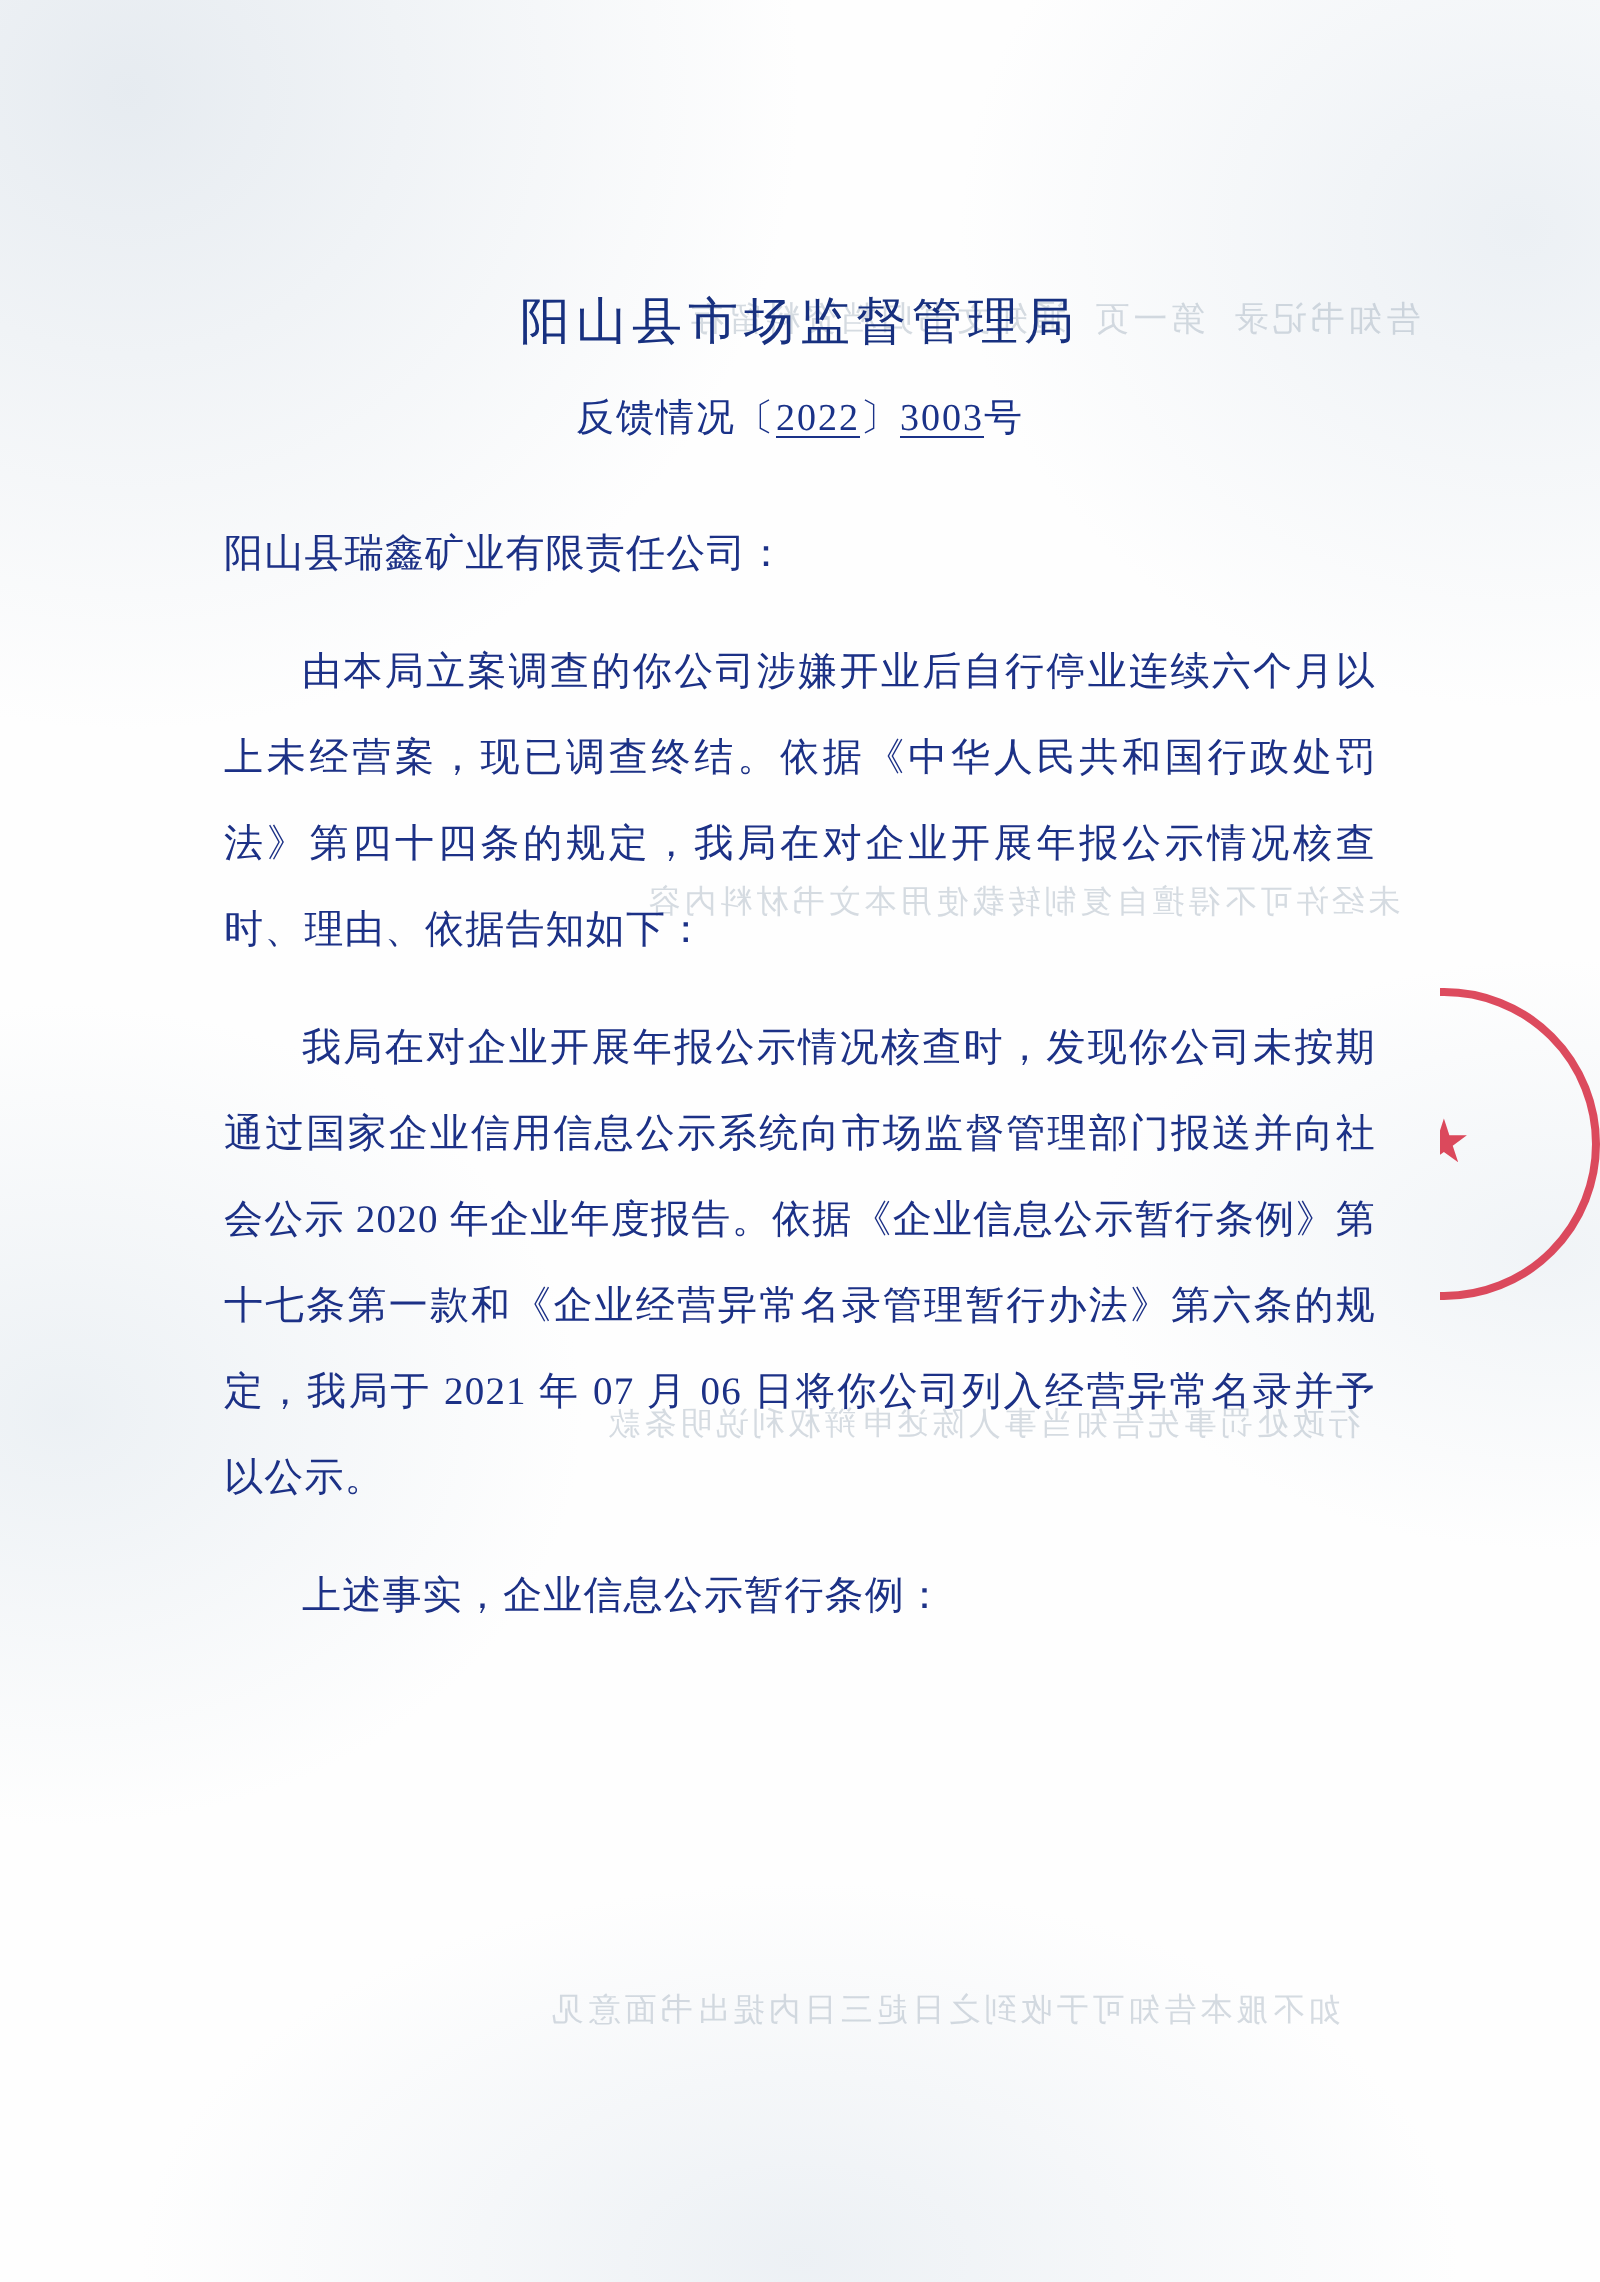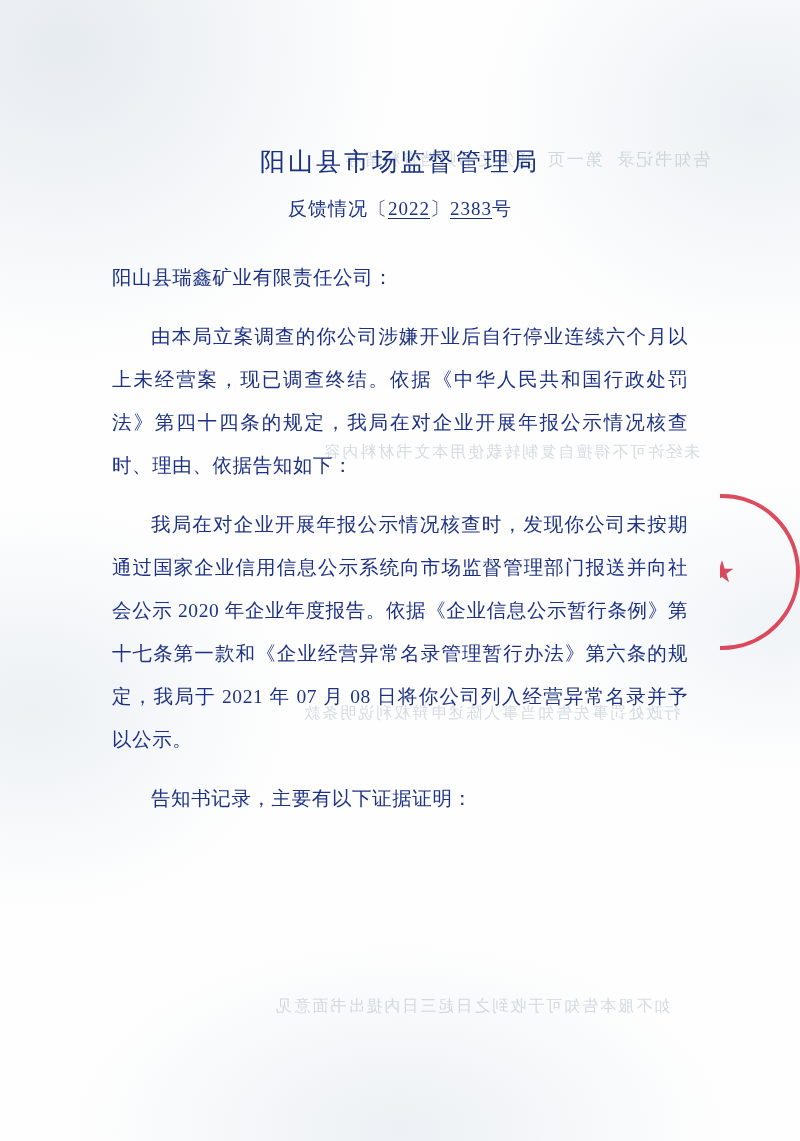--- a/index.html
+++ b/index.html
@@ -130,29 +130,29 @@
   <div class="bleed b1">告知书记录  第一页  通知文书归档资料留存</div>
   <div class="bleed b2">未经许可不得擅自复制转载使用本文书材料内容</div>
   <div class="bleed b3">行政处罚事先告知当事人陈述申辩权利说明条款</div>
   <div class="bleed b4">如不服本告知可于收到之日起三日内提出书面意见</div>
 
   <div class="content">
 
     <div class="title-block">
       <div class="doc-title-1">阳山县市场监督管理局</div>
       <div class="doc-number">
-        <span>反馈情况</span><span>〔</span><span class="underline">2022</span><span>〕</span><span class="underline">2383</span><span>号</span>
+        <span>反馈情况</span><span>〔</span><span class="underline">2022</span><span>〕</span><span class="underline">3003</span><span>号</span>
       </div>
     </div>
 
     <div class="body-text">
       <p>阳山县瑞鑫矿业有限责任公司：</p>
       <p class="indent">由本局立案调查的你公司涉嫌开业后自行停业连续六个月以上未经营案，现已调查终结。依据《中华人民共和国行政处罚法》第四十四条的规定，我局在对企业开展年报公示情况核查时、理由、依据告知如下：</p>
-      <p class="indent">我局在对企业开展年报公示情况核查时，发现你公司未按期通过国家企业信用信息公示系统向市场监督管理部门报送并向社会公示 2020 年企业年度报告。依据《企业信息公示暂行条例》第十七条第一款和《企业经营异常名录管理暂行办法》第六条的规定，我局于 2021 年 07 月 08 日将你公司列入经营异常名录并予以公示。</p>
-      <p class="indent">告知书记录，主要有以下证据证明：</p>
+      <p class="indent">我局在对企业开展年报公示情况核查时，发现你公司未按期通过国家企业信用信息公示系统向市场监督管理部门报送并向社会公示 2020 年企业年度报告。依据《企业信息公示暂行条例》第十七条第一款和《企业经营异常名录管理暂行办法》第六条的规定，我局于 2021 年 07 月 06 日将你公司列入经营异常名录并予以公示。</p>
+      <p class="indent">上述事实，企业信息公示暂行条例：</p>
     </div>
 
     <div class="seal-clip">
       <div class="seal" style="left: -76px; top: 14px; position: absolute;">
 
         <div class="seal-star">★</div>
       </div>
     </div>
 
   </div>

